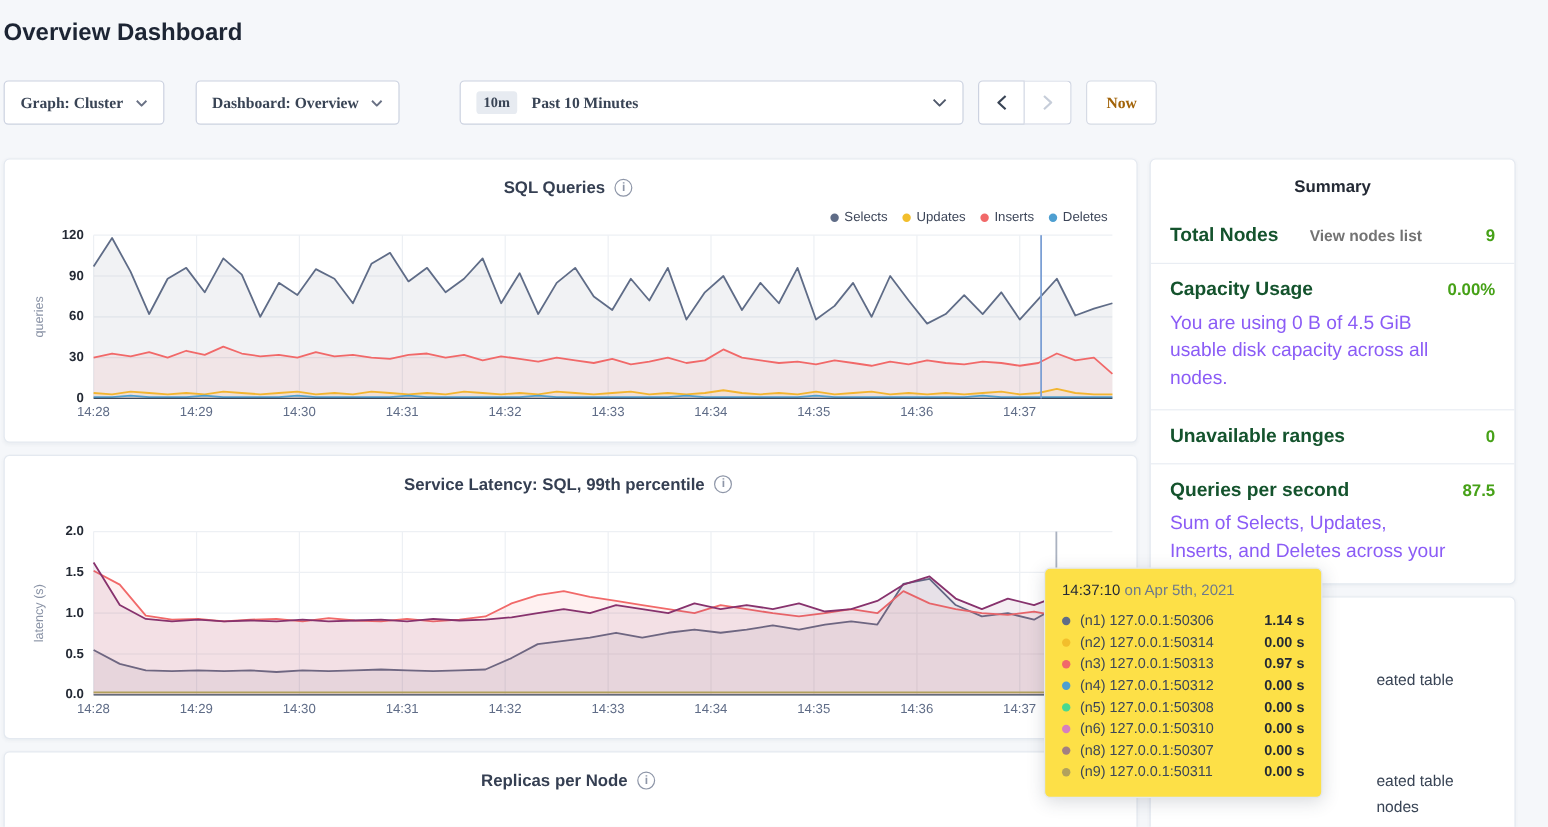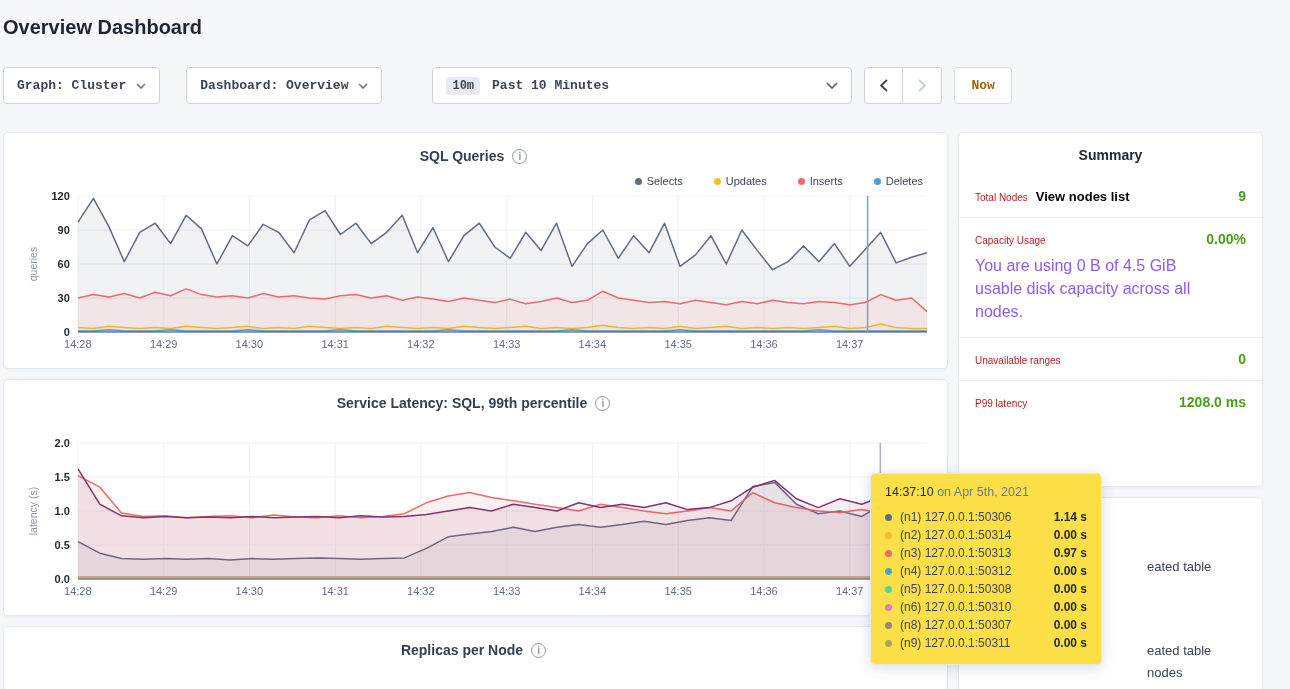--- a/index.html
+++ b/index.html
@@ -2,21 +2,21 @@
 <html><head>
 <meta charset="utf-8">
 <style>
 *{box-sizing:border-box;margin:0;padding:0}
 html,body{width:1290px;height:689px}
 body{background:#f5f7fa;font-family:"Liberation Sans",sans-serif;color:#242a35;overflow:hidden}
 .page{position:relative;width:1290px;height:689px;padding:0 3px}
 h1.page-title{font-size:20px;font-weight:700;padding-top:16px;color:#1d2534}
 
 .toolbar{display:flex;align-items:center;margin-top:28px;height:37px}
-.btn{background:#fff;border:1px solid #ccd2e0;border-radius:4px;height:37px;display:inline-flex;align-items:center;font-family:Liberation Mono, monospace;font-size:13px;font-weight:700;color:#394455;cursor:pointer}
+.btn{background:#fff;border:1px solid #ccd2e0;border-radius:4px;height:37px;display:inline-flex;align-items:center;font-family:Liberation Serif, serif;font-size:13px;font-weight:700;color:#394455;cursor:pointer}
 .dd{padding:0 13px;gap:10px}
 .dd-graph{margin-right:26px}
 .dd-dashboard{margin-right:50px}
 .time-select{width:420px;padding:0 13px;gap:12px;margin-right:12px}
 .time-badge{background:#e7ebf1;border-radius:3px;padding:2px 6px;font-size:12px;font-weight:700;color:#394455}
 .chev{display:inline-flex;align-items:center}
 .ml-auto{margin-left:auto}
 .btn-group{display:inline-flex}
 .btn-group .btn{width:39px;justify-content:center;border-radius:0}
 .btn-group .btn:first-child{border-radius:4px 0 0 4px}
@@ -26,41 +26,41 @@
 .content{display:flex;gap:10px;margin-top:28px;align-items:flex-start}
 .left-col{width:945px;display:flex;flex-direction:column;gap:10px}
 .right-col{width:305px;display:flex;flex-direction:column;gap:10px}
 .panel{background:#fff;border:1px solid #e4e9f0;border-radius:5px;box-shadow:0 1px 3px rgba(62,78,104,.05)}
 
 .chart-panel{height:237px;position:relative;padding:13px 24px 0 20px}
 .chart-panel.stub{height:237px}
 .chart-title-row{display:flex;justify-content:center;align-items:center;gap:8px;height:20px}
 .chart-title{font-size:14px;font-weight:700;color:#353f52}
 .info-icon{width:15px;height:15px;border:1px solid #8e96a8;border-radius:50%;color:#8e96a8;font-size:10px;display:inline-flex;align-items:center;justify-content:center;font-weight:700;flex:none}
-.legend{height:14px;margin-top:8px;display:flex;justify-content:flex-end;gap:31px;font-size:11px;color:#3c4558;align-items:center}
+.legend{height:14px;margin-top:8px;display:flex;justify-content:flex-end;gap:12px;font-size:11px;color:#3c4558;align-items:center}
 .leg-item{display:inline-flex;align-items:center;cursor:pointer}
 .leg-dot{width:7px;height:7px;border-radius:50%;display:inline-block;margin-right:5px}
 .chart-area{display:flex;margin-top:8px}
 .axis-label{width:18px;height:136px;display:flex;align-items:center;justify-content:center}
 .axis-label span{transform:rotate(-90deg);white-space:nowrap;font-size:10.5px;color:#8a93a6}
 .yticks{width:36px;position:relative;height:136px;font-size:11px;font-weight:700;color:#242a35}
 .ytick{position:absolute;right:8px;transform:translateY(-50%)}
 .plot-wrap{position:relative;width:849px;height:136px}
 .plot-wrap svg{position:absolute;left:0;top:0;overflow:visible}
 .xticks{position:absolute;top:140px;left:0;width:849px;height:16px;font-size:11px;color:#5f6c87}
 .xtick{position:absolute;transform:translateX(-50%);top:2px;white-space:nowrap}
 .grid{stroke:#edf0f4;stroke-width:1}
 
 .summary-panel{height:355px;padding:14px 0 0}
 .summary-title{text-align:center;font-size:14px;font-weight:700;margin-bottom:12px}
 .sum-row{padding:13px 16px;border-top:1px solid #e9edf3}
 .sum-row:first-child{border-top:none}
 .sum-head{display:flex;align-items:baseline}
-.sum-label{font-size:10px;font-weight:400;color:#b91c1c}
-.sum-link{font-size:13px;font-weight:700;color:#000000;margin-left:8px;cursor:pointer;text-decoration:none}
+.sum-label{font-size:16px;font-weight:700;color:#14532d}
+.sum-link{font-size:13px;font-weight:700;color:#737373;margin-left:26px;cursor:pointer;text-decoration:none}
 .sum-value{margin-left:auto;font-size:14px;font-weight:700;color:#46a117;white-space:nowrap}
 .sum-desc{font-size:16px;color:#8b5cf6;line-height:1.45;margin-top:7px;padding-right:34px}
 
 .events-panel{position:relative;height:200px}
 .ev-frag{position:absolute;font-size:13px;color:#394455;white-space:nowrap}
 
 .tooltip{position:absolute;left:870px;top:473px;width:232px;background:#fde047;border:1px solid #e3e8ef;border-radius:5px;box-shadow:0 3px 14px rgba(50,60,80,.18);padding:11px 14px 12px;z-index:40}
 .tt-title{font-size:12.5px;color:#242a35;margin-bottom:9px}
 .tt-date{color:#6d798c}
 .tt-row{display:flex;align-items:center;height:18px;font-size:12px;color:#3c4658}
@@ -288,20 +288,28 @@
   <div class="sum-row">
     <div class="sum-head">
       <span class="sum-label">Unavailable ranges</span>
 
       <span class="sum-value">0</span>
     </div>
 
   </div>
   <div class="sum-row">
     <div class="sum-head">
+      <span class="sum-label">Queries per second</span>
+
+      <span class="sum-value">87.5</span>
+    </div>
+    <div class="sum-desc">Sum of Selects, Updates, Inserts, and Deletes across your entire cluster.</div>
+  </div>
+  <div class="sum-row">
+    <div class="sum-head">
       <span class="sum-label">P99 latency</span>
 
       <span class="sum-value">1208.0 ms</span>
     </div>
 
   </div>
           </div>
       </div>
 
       <div class="panel events-panel">

